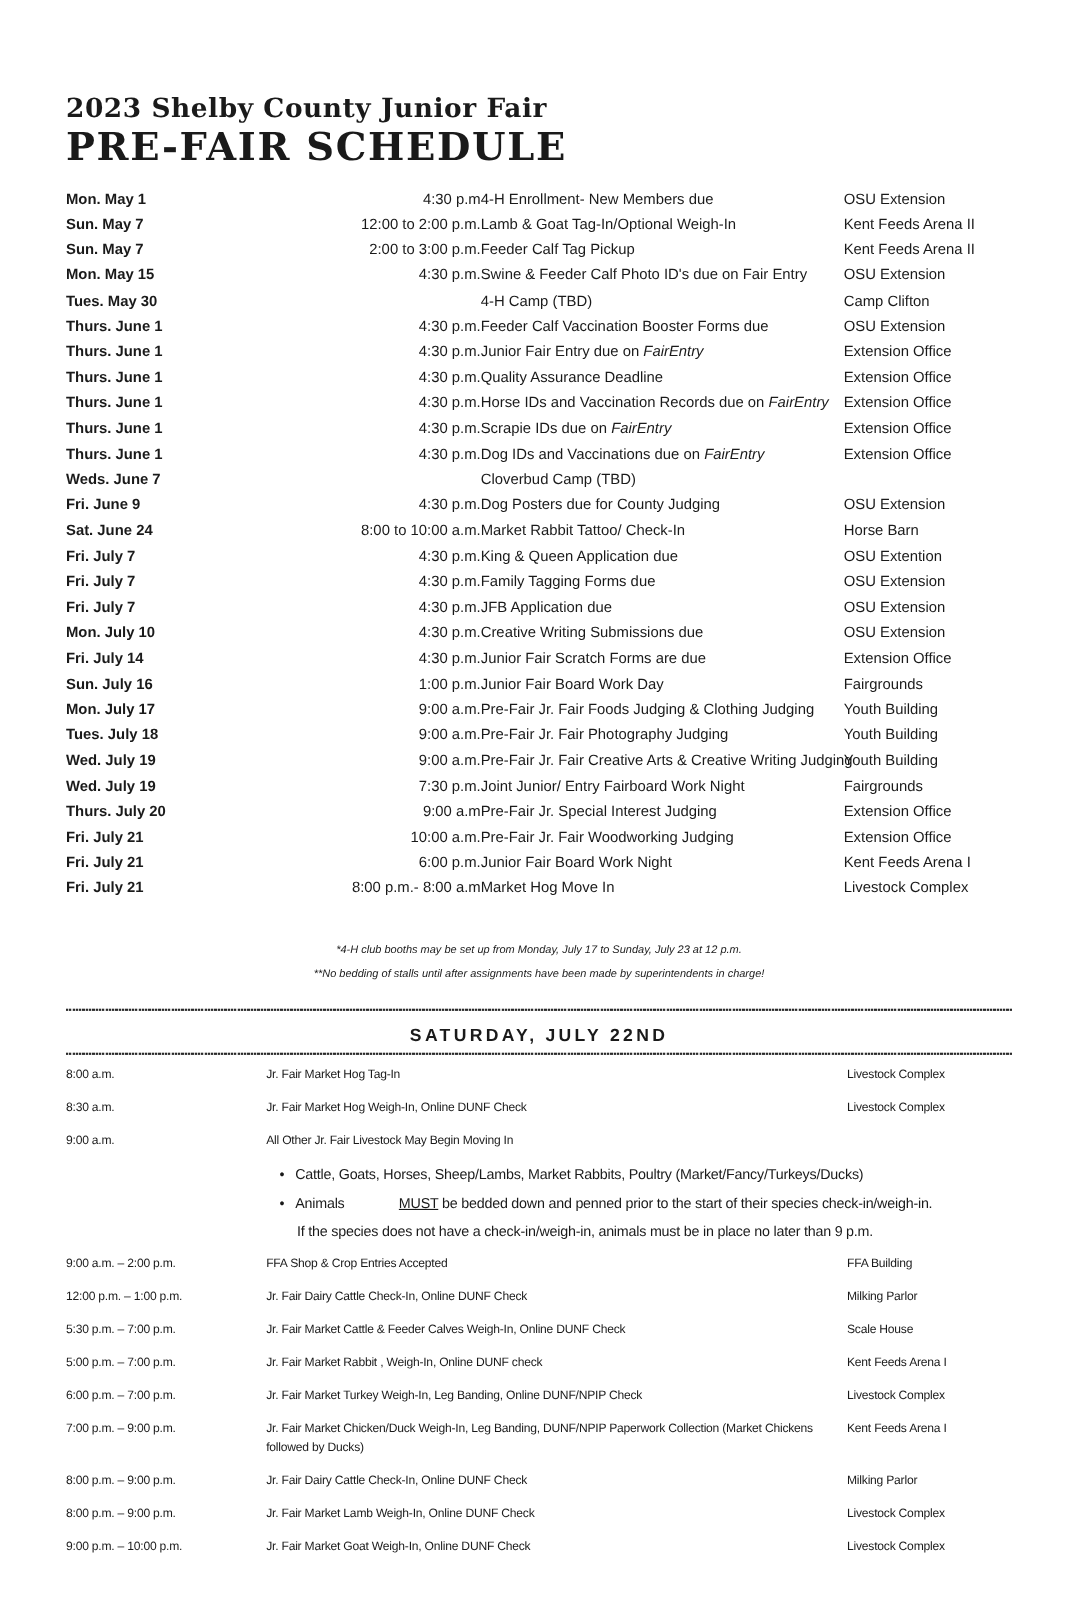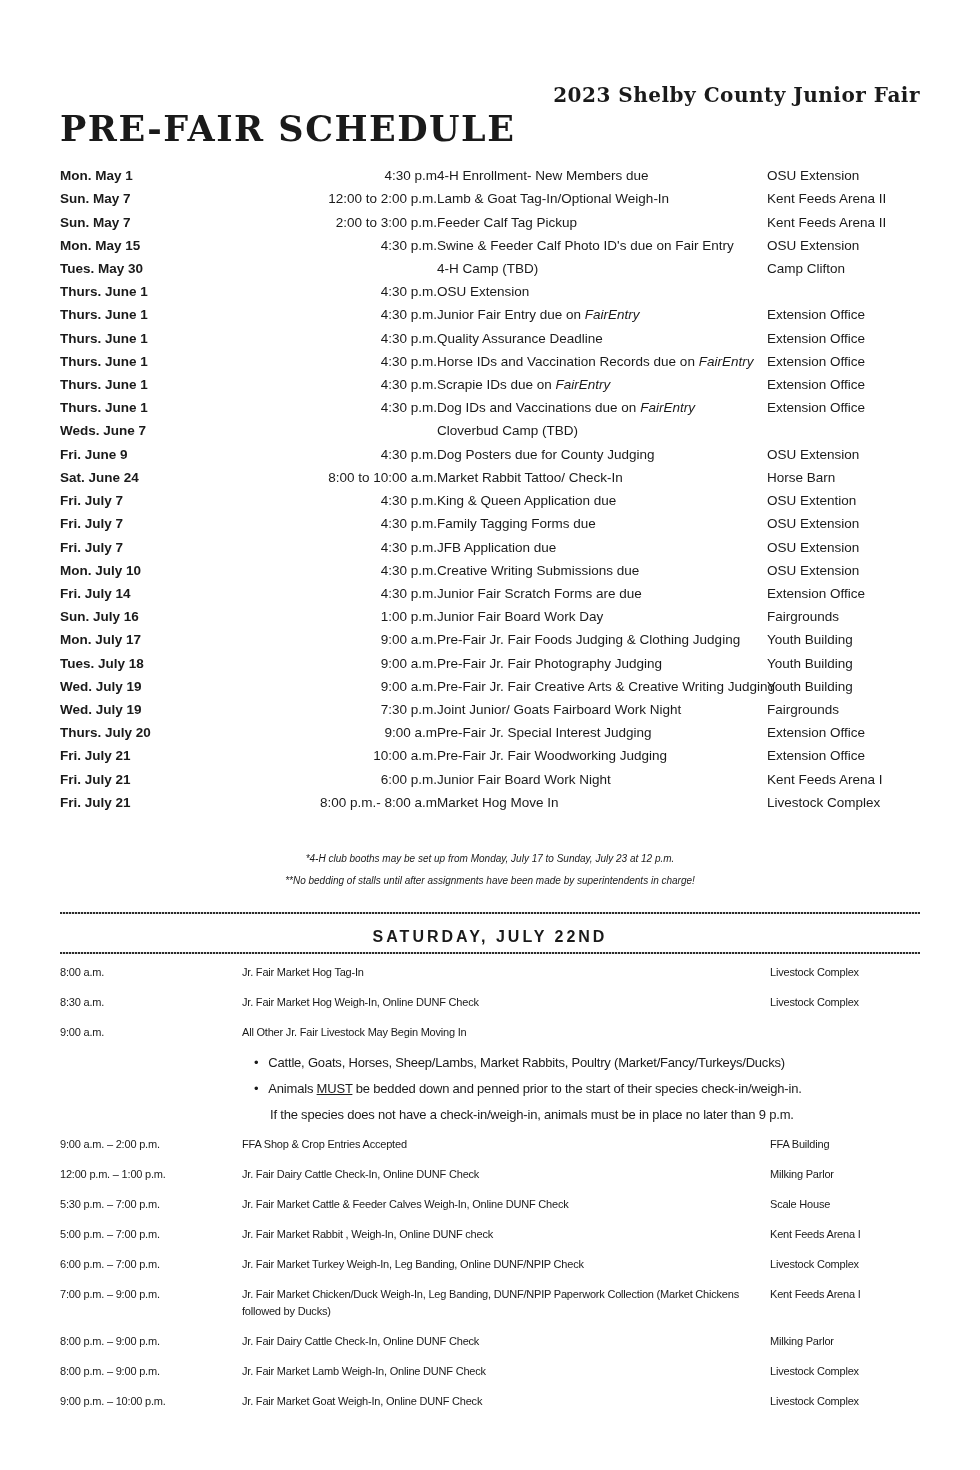--- a/index.html
+++ b/index.html
@@ -3,22 +3,22 @@
 <meta charset="utf-8">
 <title>Schedule</title>
 <style>
   html,body{margin:0;padding:0;}
   body{
     width:980px;height:1470px;background:#ffffff;color:#1a1a1a;
     font-family:"Liberation Sans",sans-serif;overflow:hidden;
   }
   .page{padding:84px 60px 0 60px;width:860px;}
   .title1{
-    text-align:right;font-family:"DejaVu Serif",serif;font-weight:bold;
-    font-size:20px;line-height:1.15;letter-spacing:.5px;
+    text-align:left;font-family:"DejaVu Serif",serif;font-weight:bold;
+    font-size:24px;line-height:1.15;letter-spacing:.5px;
   }
   .title2{
     font-family:"DejaVu Serif",serif;font-weight:bold;
     font-size:35px;line-height:1.15;letter-spacing:1.5px;margin-top:2px;
   }
   .prefair{margin-top:15px;}
   .pf-row{
     display:grid;grid-template-columns:168px 209px 330px 1fr;
     line-height:23.2px;font-size:13.5px;white-space:nowrap;
   }
@@ -47,21 +47,21 @@
   }
   .sat-bullet{
     display:flex;padding-left:194px;gap:10px;
     font-size:13px;letter-spacing:-.2px;line-height:17px;margin-bottom:9px;
   }
   .sat-bullet .bdot{flex:0 0 auto;}
   .sat-note{
     padding-left:210px;font-size:13px;letter-spacing:-.2px;
     line-height:17px;margin-bottom:13px;
   }
-  .sat-table u{text-decoration:underline;}
+  .sat-table u{text-decoration:underline;margin-left:46px;}
 </style>
 </head>
 <body>
 
 <div class="page">
 
   <div class="title1">2023 Shelby County Junior Fair</div>
   <div class="title2">PRE-FAIR SCHEDULE</div>
 
   <div class="prefair">
@@ -91,20 +91,21 @@
       </div>
       <div class="pf-row">
         <div class="pf-date">Tues. May 30</div>
         <div class="pf-time"></div>
         <div class="pf-event">4-H Camp (TBD)</div>
         <div class="pf-loc">Camp Clifton</div>
       </div>
       <div class="pf-row">
         <div class="pf-date">Thurs. June 1</div>
         <div class="pf-time">4:30 p.m.</div>
+        <div class="pf-event">Feeder Calf Vaccination Booster Forms due</div>
         <div class="pf-loc">OSU Extension</div>
       </div>
       <div class="pf-row">
         <div class="pf-date">Thurs. June 1</div>
         <div class="pf-time">4:30 p.m.</div>
         <div class="pf-event">Junior Fair Entry due on <i>FairEntry</i></div>
         <div class="pf-loc">Extension Office</div>
       </div>
       <div class="pf-row">
         <div class="pf-date">Thurs. June 1</div>
@@ -198,21 +199,21 @@
       </div>
       <div class="pf-row">
         <div class="pf-date">Wed. July 19</div>
         <div class="pf-time">9:00 a.m.</div>
         <div class="pf-event">Pre-Fair Jr. Fair Creative Arts &amp; Creative Writing Judging</div>
         <div class="pf-loc">Youth Building</div>
       </div>
       <div class="pf-row">
         <div class="pf-date">Wed. July 19</div>
         <div class="pf-time">7:30 p.m.</div>
-        <div class="pf-event">Joint Junior/ Goats Fairboard Work Night</div>
+        <div class="pf-event">Joint Junior/ Entry Fairboard Work Night</div>
         <div class="pf-loc">Fairgrounds</div>
       </div>
       <div class="pf-row">
         <div class="pf-date">Thurs. July 20</div>
         <div class="pf-time">9:00 a.m</div>
         <div class="pf-event">Pre-Fair Jr. Special Interest Judging</div>
         <div class="pf-loc">Extension Office</div>
       </div>
       <div class="pf-row">
         <div class="pf-date">Fri. July 21</div>

